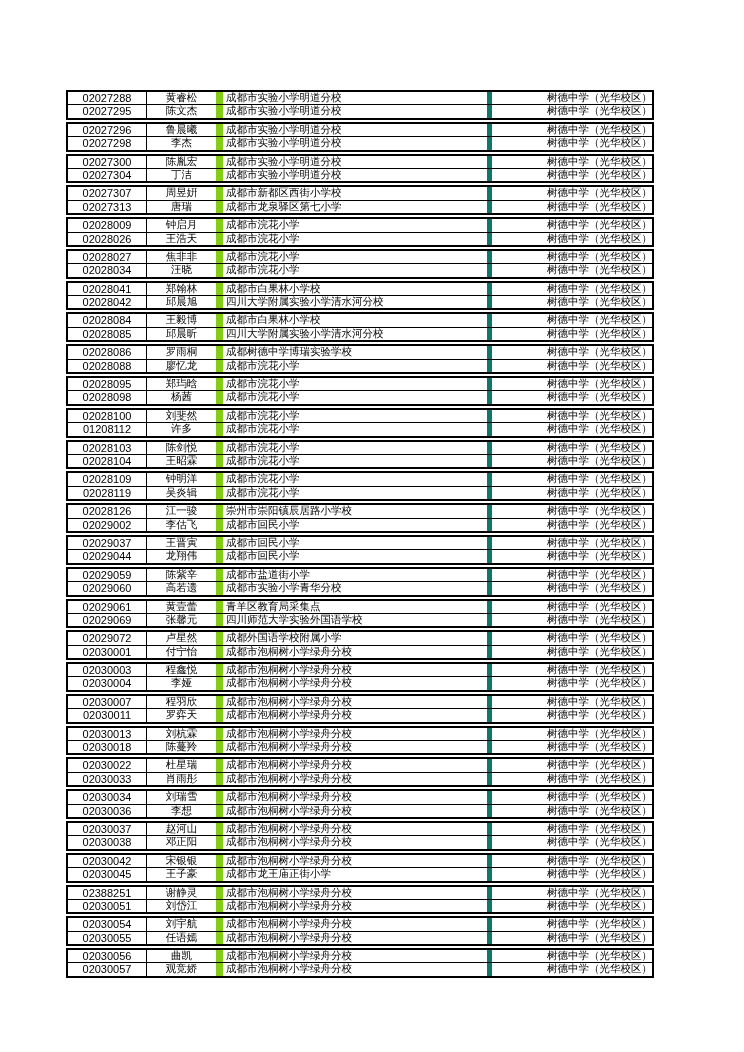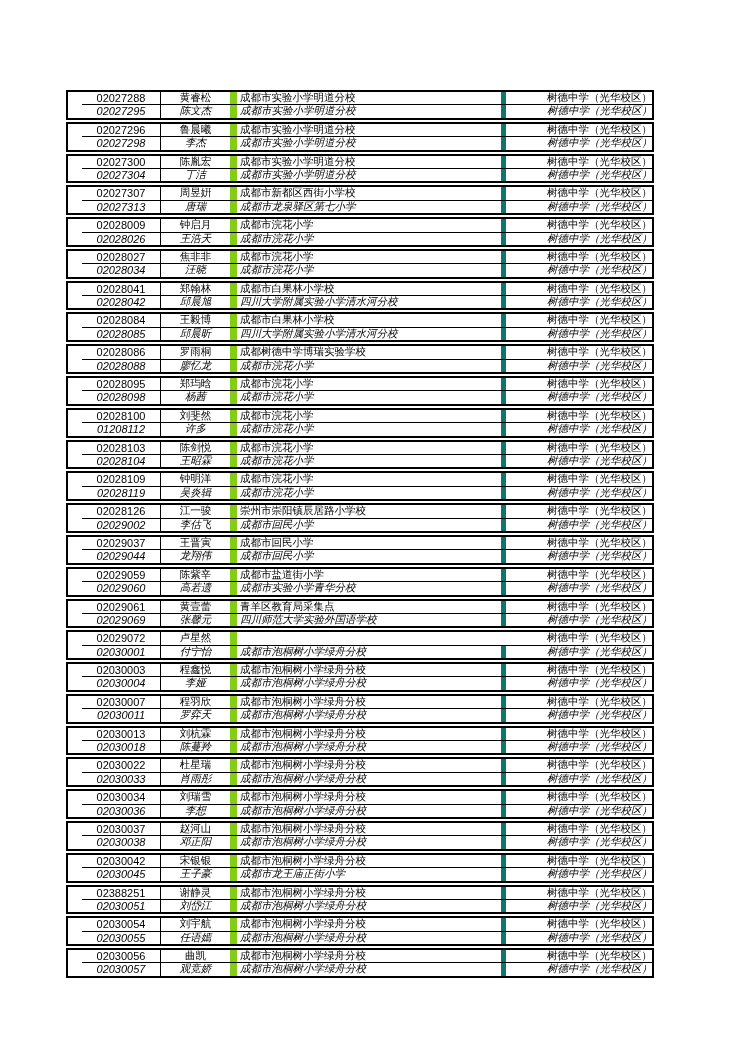--- a/index.html
+++ b/index.html
@@ -19,31 +19,29 @@
     position: absolute;
     left: 66px;
     top: 90px;
     width: 588px;
   }
   .group {
     border: 2px solid #000000;
     margin-bottom: 2px;
     box-sizing: border-box;
     background: #ffffff;
-    padding-left: 14px;
   }
   .row {
     display: flex;
     height: 12.4px;
     line-height: 12.4px;
     overflow: hidden;
   }
   .row + .row {
     border-top: 1.2px solid #000000;
-    font-style: italic;
   }
   .cell {
     box-sizing: border-box;
     overflow: hidden;
     white-space: nowrap;
     font-size: 10.5px;
     color: #000000;
   }
   .cell-id {
     width: 79px;
@@ -308,20 +306,21 @@
           <div class="cell cell-id">02029069</div>
           <div class="cell cell-name">张馨元</div>
           <div class="cell cell-school">四川师范大学实验外国语学校</div>
           <div class="cell cell-dest">树德中学（光华校区）</div>
         </div>
       </div>
       <div class="group">
         <div class="row">
           <div class="cell cell-id">02029072</div>
           <div class="cell cell-name">卢星然</div>
+          <div class="cell cell-school">成都外国语学校附属小学</div>
           <div class="cell cell-dest">树德中学（光华校区）</div>
         </div>
         <div class="row">
           <div class="cell cell-id">02030001</div>
           <div class="cell cell-name">付宁怡</div>
           <div class="cell cell-school">成都市泡桐树小学绿舟分校</div>
           <div class="cell cell-dest">树德中学（光华校区）</div>
         </div>
       </div>
       <div class="group">

